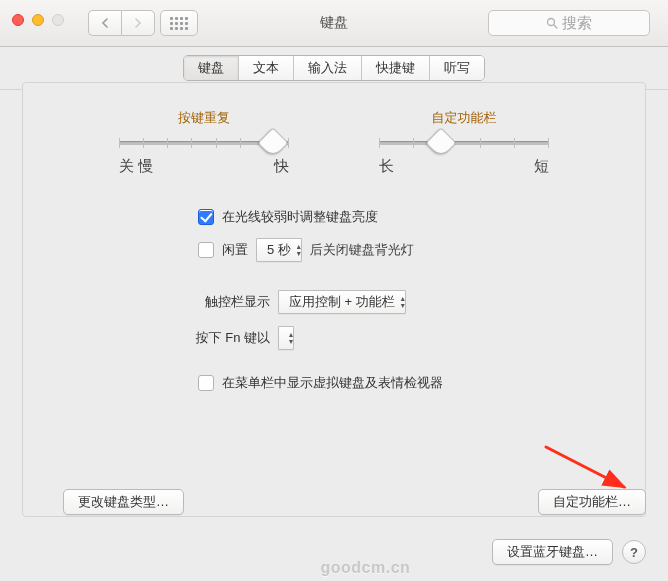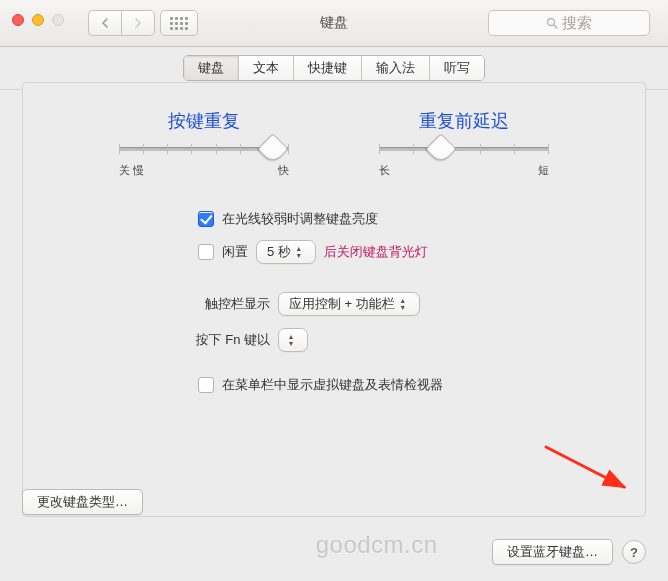--- a/index.html
+++ b/index.html
@@ -110,40 +110,40 @@
     padding-top: 26px;
   }
 
   
   .sliders {
     display: flex;
     justify-content: center;
     gap: 90px;
   }
   .slider-block { width: 170px; }
-  .slider-title { text-align:center; font-size:18px; color:#1d4ed8; margin-bottom:14px;}
+  .slider-title { text-align:center; font-size:13px; color:#a16207; margin-bottom:14px;}
   .slider-track {
     position: relative; height: 4px;
     background:#bfbfbf; border-radius:2px;
     box-shadow: inset 0 1px 1px rgba(0,0,0,.25);
   }
   .slider-ticks {
     position:absolute; left:0; right:0; top:-3px; height:10px; display:flex; justify-content:space-between;
   }
   .slider-ticks span { width:1px; height:10px; background:#bfbfbf;}
   .slider-knob {
     position:absolute; top:-9px; width:20px; height:20px;
     background:#fcfcfc;
     border:1px solid #bcbab8;
     box-shadow: 0 1px 2px rgba(0,0,0,.25), inset 0 1px 0 #fff;
     transform: rotate(45deg);
     border-radius: 3px 3px 50% 3px;
     margin-left:-10px;
   }
-  .slider-labels { display:flex; justify-content:space-between; margin-top:12px; font-size:11px; color:#444;}
+  .slider-labels { display:flex; justify-content:space-between; margin-top:12px; font-size:15px; color:#444;}
 
   
   .opts {
     margin: 32px 0 0 175px;
     display: flex; flex-direction: column; gap: 12px;
     font-size: 13px;
   }
   .row { display:flex; align-items:center; gap:8px; }
   .chk {
     width:14px; height:14px; border-radius:3px; border:1px solid #b5b3b1;
@@ -154,60 +154,61 @@
   .chk.on {
     background:#2f7bff; border-color:#1e5de0;
   }
   .chk.on::after {
     content:""; width:5px; height:9px;
     border:solid #fff; border-width:0 2px 2px 0;
     transform: rotate(40deg) translate(-1px,-1px);
   }
   .select {
     display:inline-flex; align-items:center;
-    height:22px; padding: 0 14px 0 10px;
+    height:22px; padding: 0 0 0 10px;
     background: linear-gradient(#ffffff,#f2f1f0);
-    border:1px solid #bfbdbb; border-radius:7px;
+    border:1px solid #bfbdbb; border-radius:1px;
     font-size:13px; gap:6px;
     box-shadow: 0 1px 0 rgba(0,0,0,.03);
   }
   .select .caret {
     display:flex; flex-direction:column; gap:1px; color:#555; font-size:8px; line-height:6px;
   }
-  .label-right { color:#be185d; }
+  .label-right { color:#404040; }
 
   
   .bottom-bar {
     position:absolute; left:22px; right:22px; bottom:66px;
     display:flex; justify-content:space-between; align-items:center;
   }
   .push {
     height: 24px; padding: 0 14px;
     background: linear-gradient(#ffffff,#f2f1f0);
     border:1px solid #bcbab8; border-radius:5px;
     font-size:13px; display:flex; align-items:center;
     box-shadow: 0 1px 0 rgba(0,0,0,.05);
+    margin-left: 41px;
   }
   .bt-right-btn {
     position:absolute; right:22px; bottom:16px;
     display:flex; align-items:center; gap:9px;
   }
   .helpbtn {
     width:22px; height:22px; border-radius:50%;
     background: linear-gradient(#ffffff,#efeeed);
     border:1px solid #bfbdbb;
     display:flex; align-items:center; justify-content:center;
     font-size:13px; color:#5c5c5c; font-weight:600;
   }
 
   
   .watermark {
-    position:absolute; bottom:22px; left:50%; transform:translateX(-15%);
-    font-size:24px; color:rgba(0,0,0,.18); letter-spacing:.5px;
-    font-weight:400; pointer-events:none;
+    position:absolute; bottom:4px; left:50%; transform:translateX(-15%);
+    font-size:16px; color:rgba(0,0,0,.18); letter-spacing:.5px;
+    font-weight:700; pointer-events:none;
     text-shadow: 0 1px 0 rgba(255,255,255,.5);
   }
 
   
   .arrow-anno { position:absolute; right:20px; bottom:80px; pointer-events:none; }
 
   .grid-dots {
     display:grid; grid-template-columns:repeat(4,3px); grid-template-rows:repeat(3,3px);
     gap:2px;
   }
@@ -257,22 +258,22 @@
       <line x1="8" y1="8" x2="11" y2="11" stroke="#b3b1af" stroke-width="1.3" stroke-linecap="round"></line>
     </svg>
     <span>搜索</span>
   </div>
 </div>
 
 <div class="tabs-row">
   <div class="tabseg">
     <div class="tab sel">键盘</div>
     <div class="tab">文本</div>
+    <div class="tab">输入法</div>
     <div class="tab">快捷键</div>
-    <div class="tab">输入法</div>
     <div class="tab">听写</div>
   </div>
 </div>
 
 <div class="content-wrap">
 
   <div class="sliders">
 
     <div class="slider-block">
       <div class="slider-title">按键重复</div>
@@ -289,21 +290,21 @@
         </div>
         <div class="slider-knob" style="left:90%"></div>
       </div>
       <div class="slider-labels">
         <span>关 慢</span>
         <span>快</span>
       </div>
     </div>
 
     <div class="slider-block">
-      <div class="slider-title">重复前延迟</div>
+      <div class="slider-title">自定功能栏</div>
       <div class="slider-track">
         <div class="slider-ticks">
           <span></span>
             <span></span>
             <span></span>
             <span></span>
             <span></span>
             <span></span>
         </div>
         <div class="slider-knob" style="left:36%"></div>
@@ -358,20 +359,21 @@
     <div class="row" style="margin-top:12px">
       <div class="chk"></div>
       <span>在菜单栏中显示虚拟键盘及表情检视器</span>
     </div>
   </div>
 </div>
 
 <div class="bottom-bar">
   <div class="push">更改键盘类型…</div>
   <div style="display:flex; gap:14px">
+    <div class="push">自定功能栏…</div>
   </div>
 </div>
 
 <div class="bt-right-btn">
   <div class="push">设置蓝牙键盘…</div>
   <div class="helpbtn">?</div>
 </div>
 
 <svg class="arrow-anno" width="110" height="60">
   <defs>

